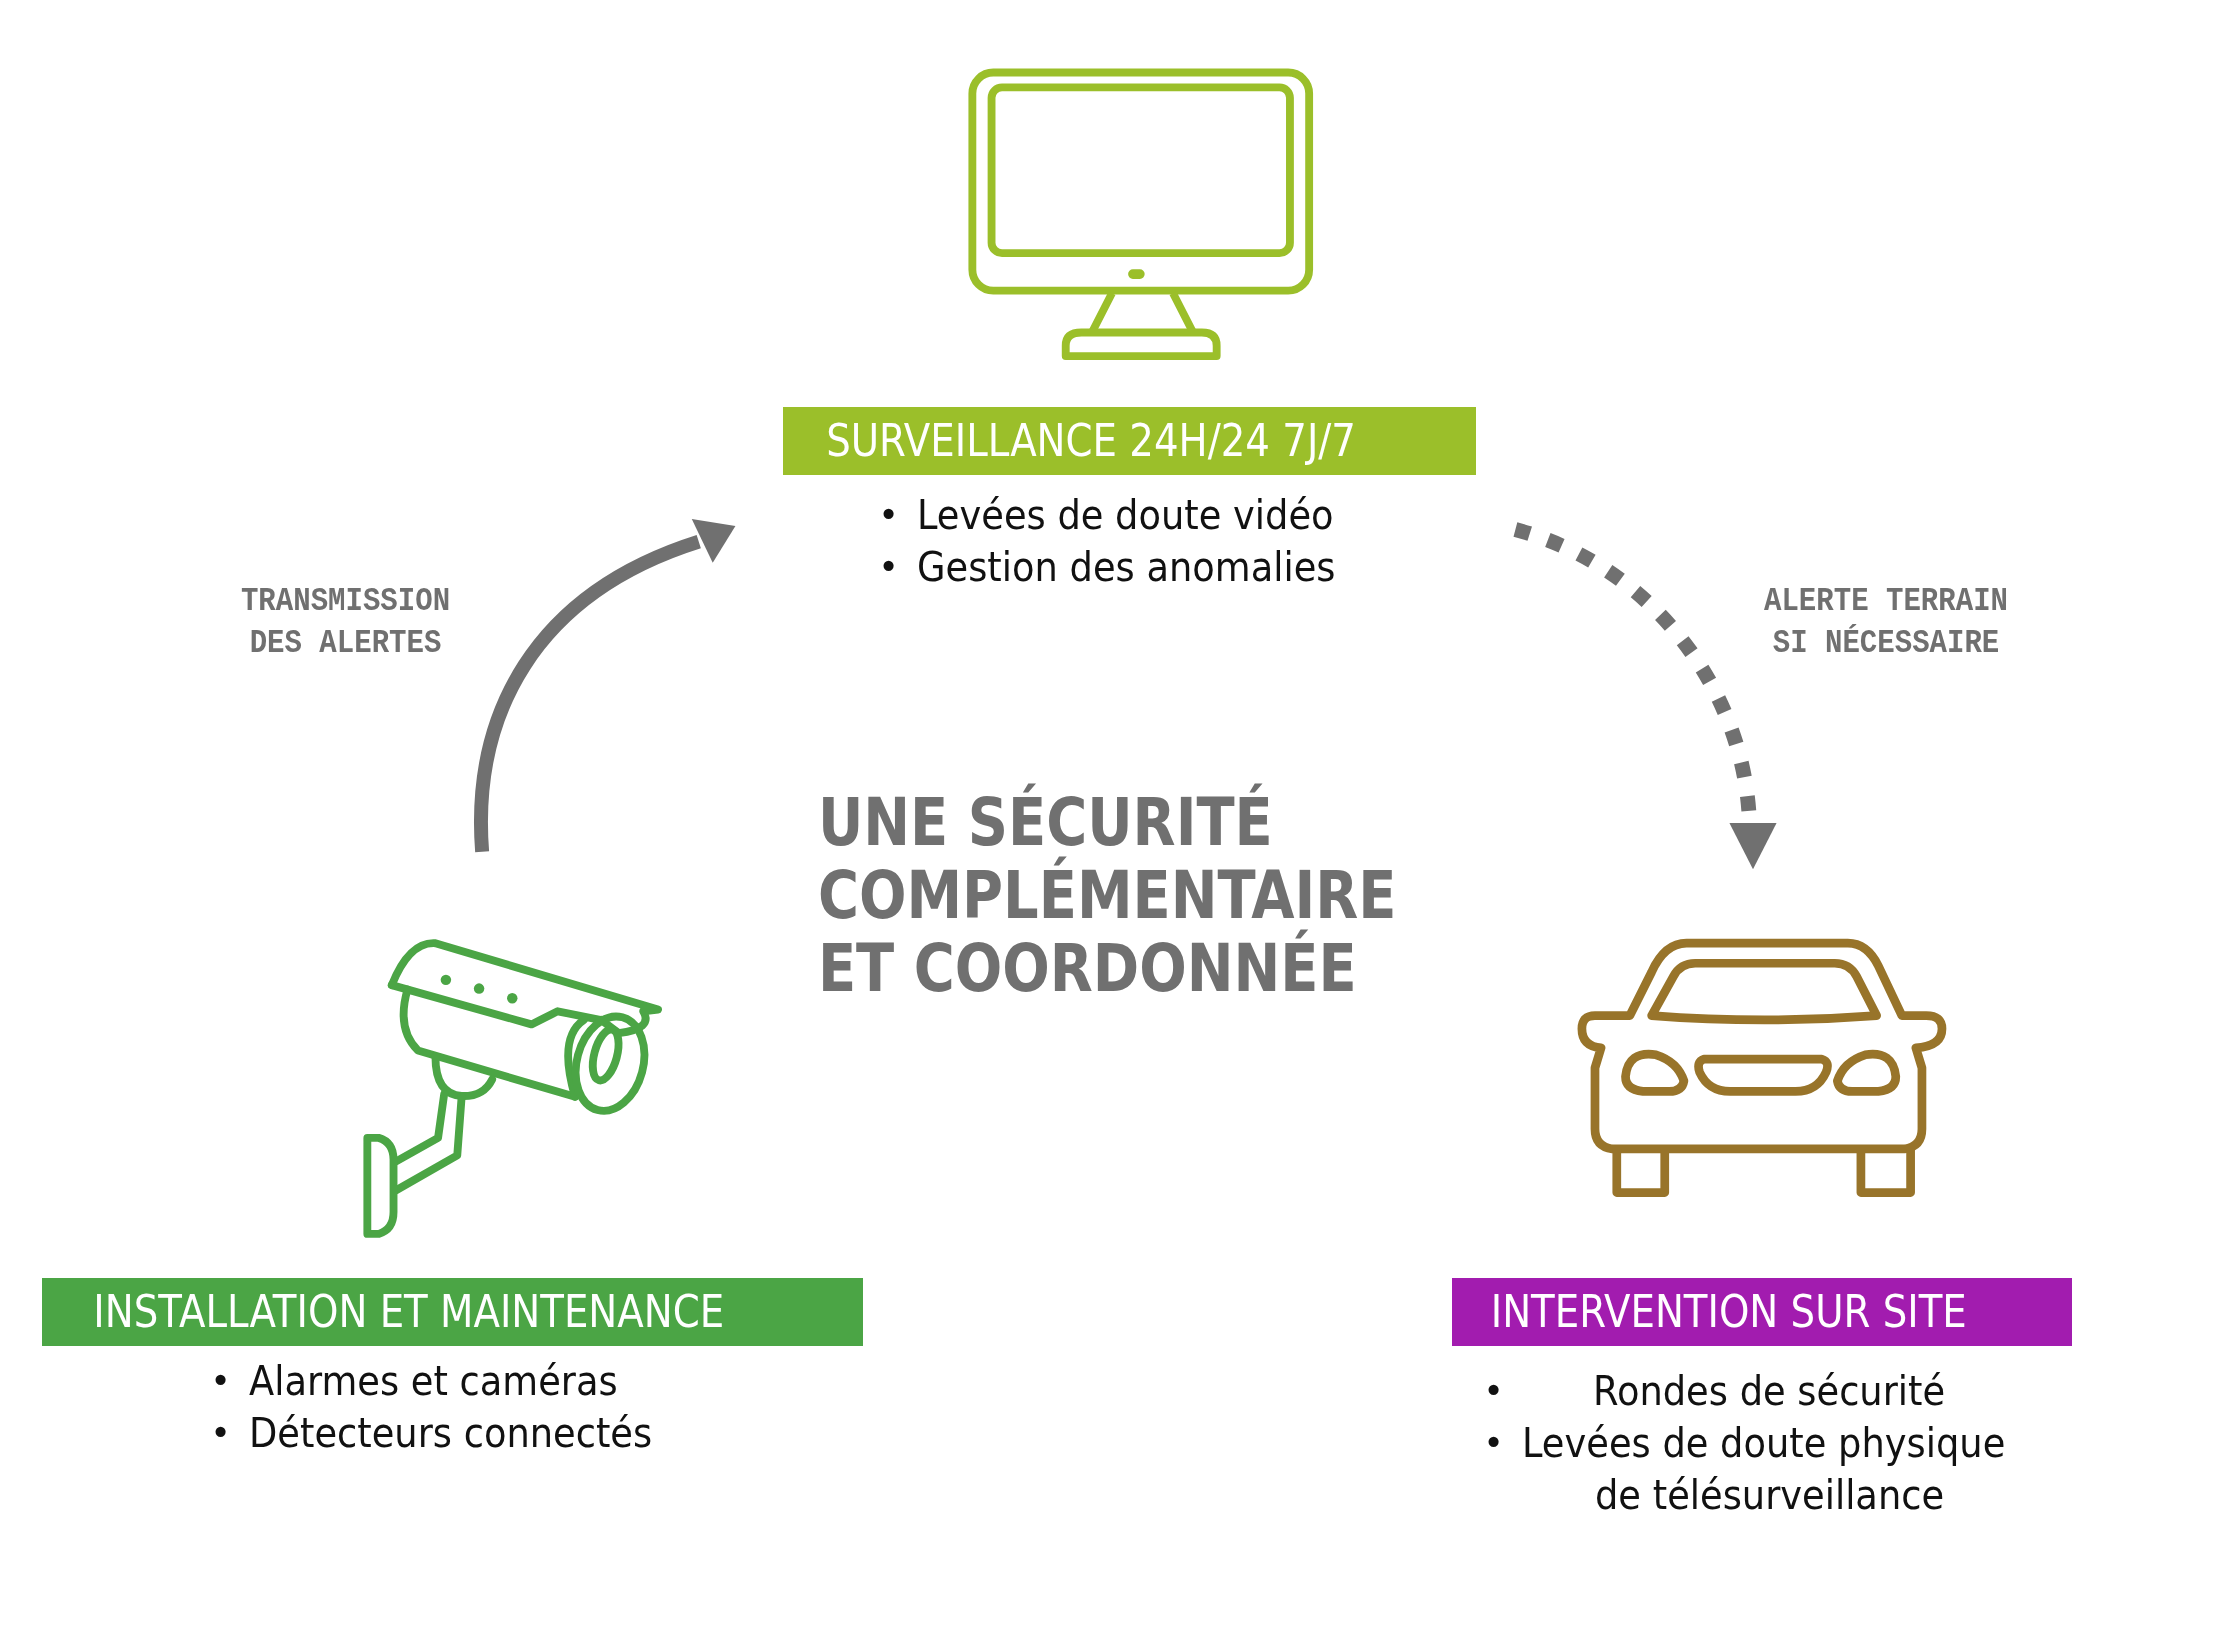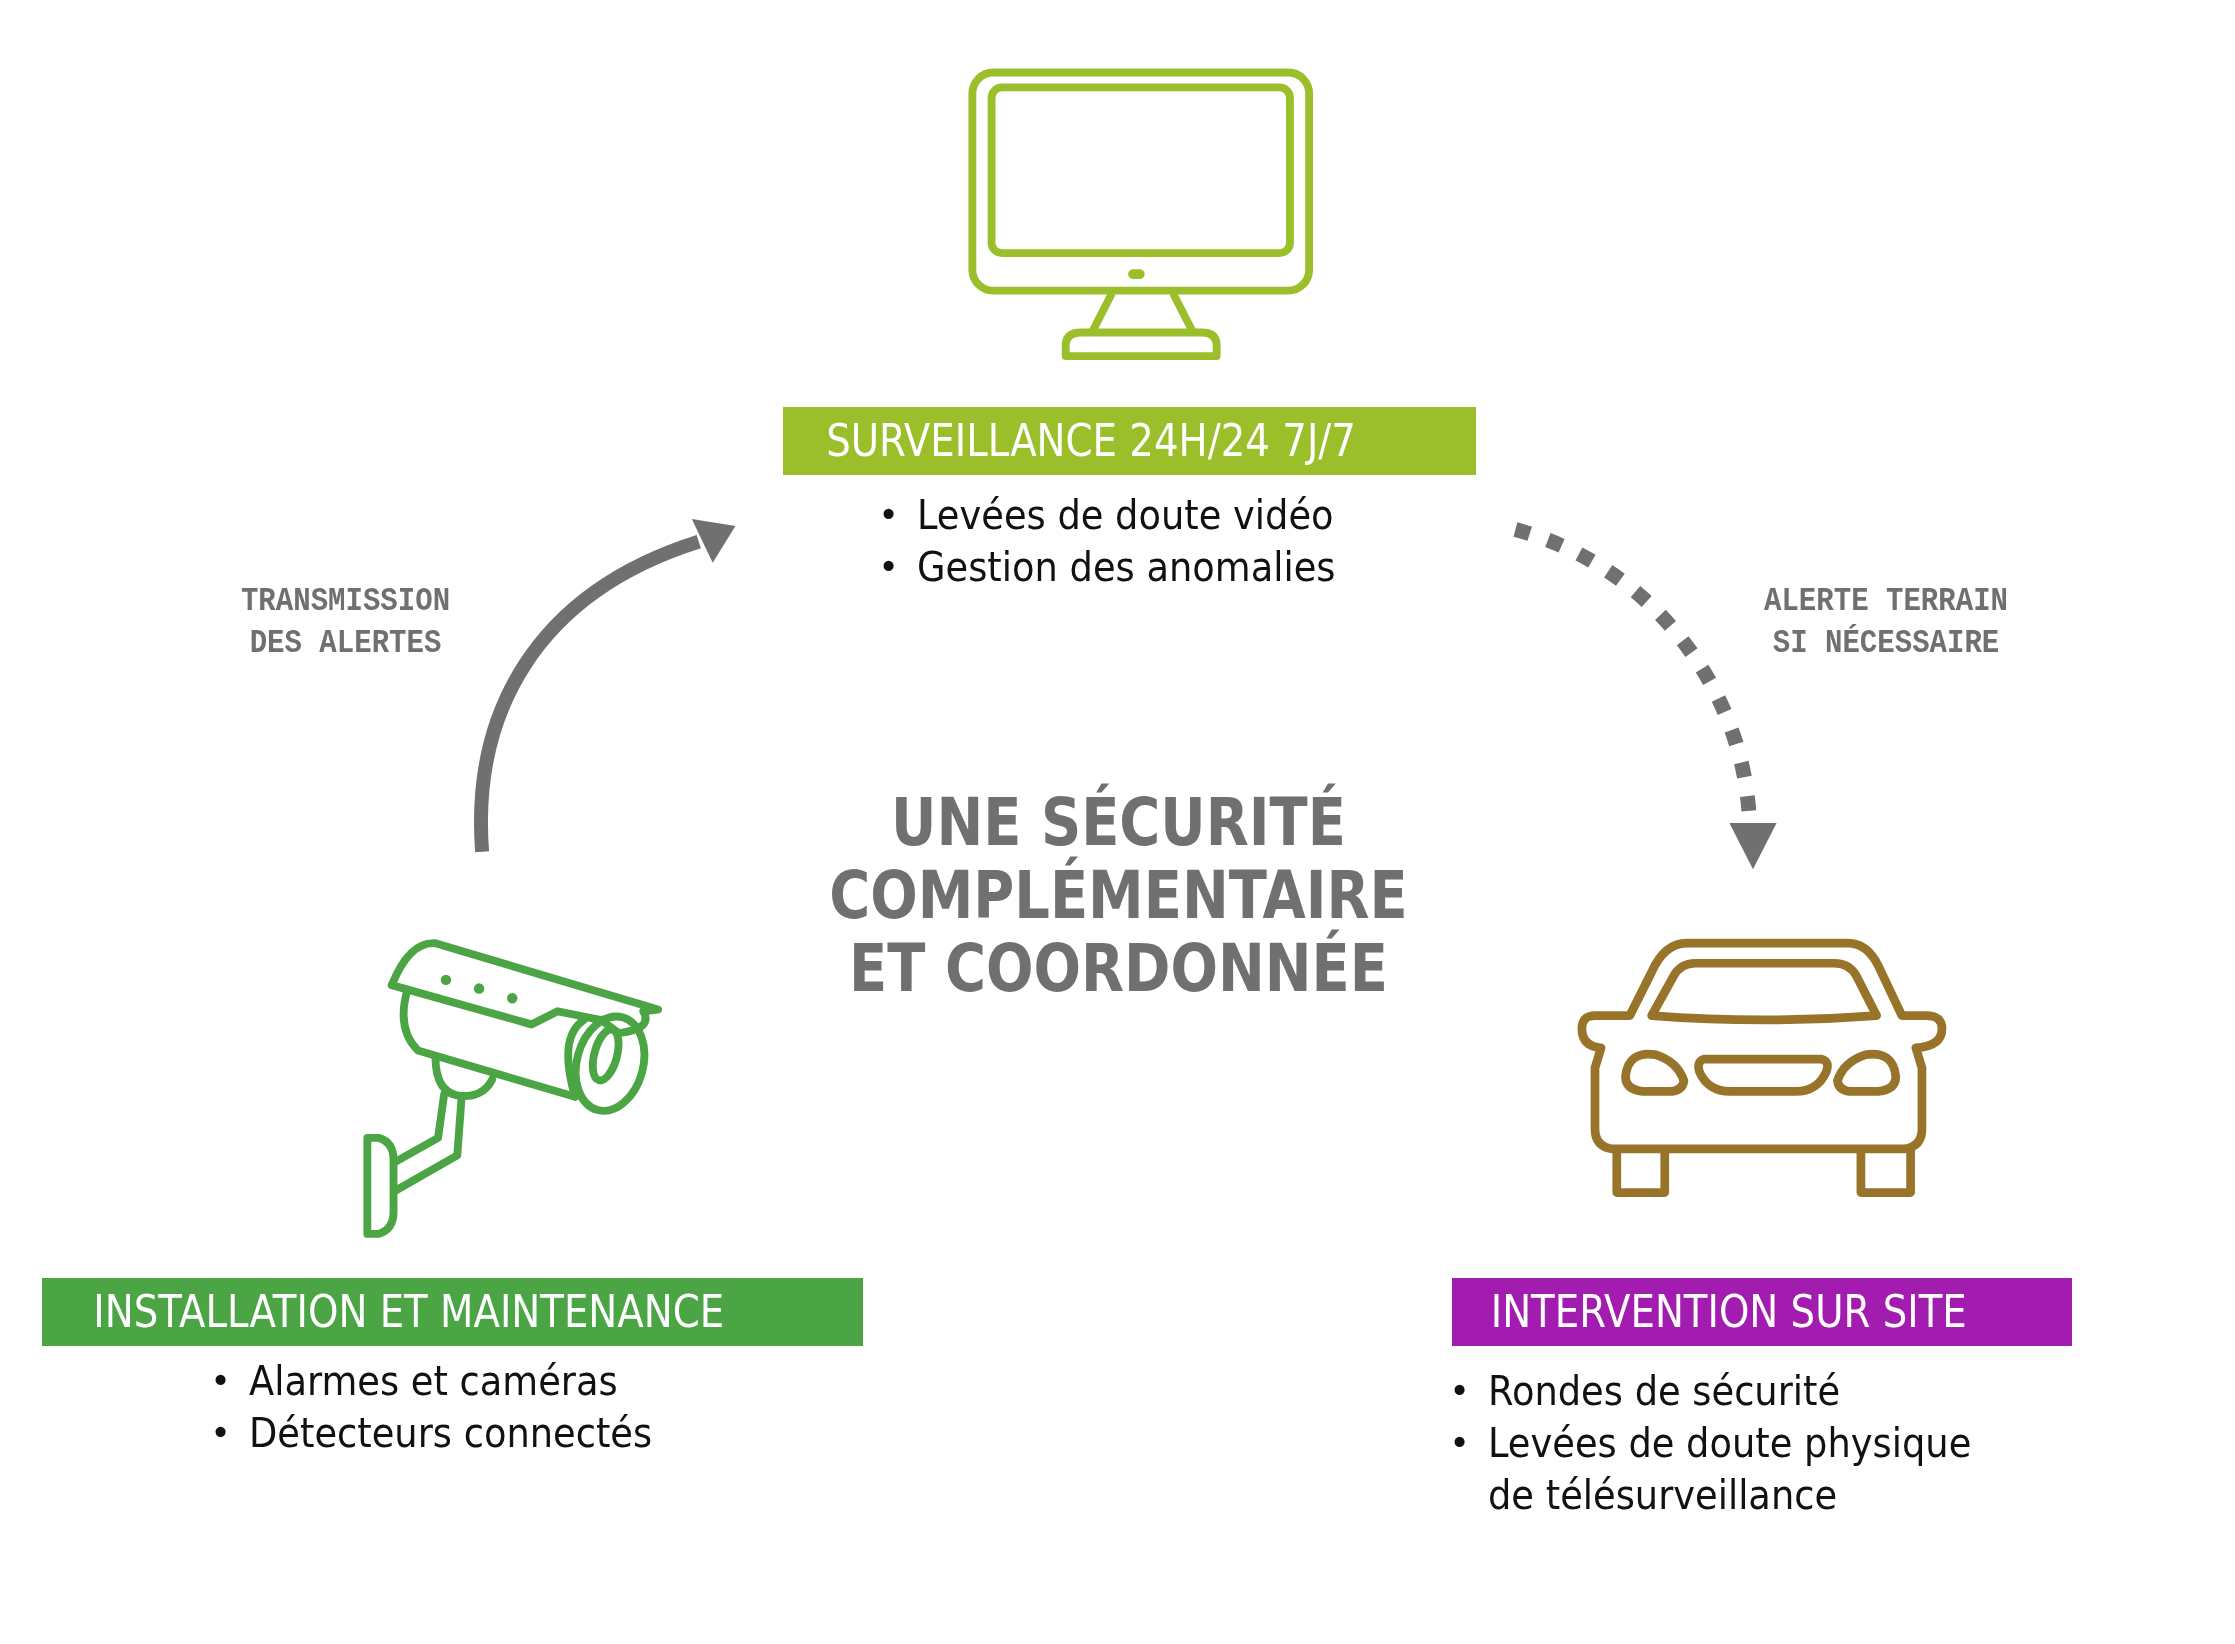--- a/index.html
+++ b/index.html
@@ -14,21 +14,21 @@
                font-family:"DejaVu Sans", sans-serif; font-size:40px; color:#111111;
                line-height:52px; }
   ul.bullets li { position:relative; padding-left:44px; white-space:nowrap; }
   ul.bullets li::before { content:"•"; position:absolute; left:5.2px; top:0; font-size:35px; }
   ul.bullets li span.t { display:inline-block; transform:scaleX(0.92); transform-origin:left center; }
   .glabel { position:absolute; color:#707070; font-family:Liberation Mono, monospace;
             font-weight:bold; font-size:33px; line-height:42px; text-align:center; white-space:nowrap; }
   .glabel div { transform:scaleX(0.88); transform-origin:center; }
   .center-title { position:absolute; left:769px; width:699px; top:786px; color:#707070;
                   font-family:"DejaVu Sans", sans-serif; font-weight:bold; font-size:65px;
-                  line-height:73px; text-align:center; }
+                  line-height:73px; }
   .center-title div { transform:scaleX(0.86); transform-origin:center; white-space:nowrap; }
   svg { position:absolute; overflow:visible; }
 </style>
 </head>
 <body>
 
 <svg style="left:968px;top:68px;" width="349" height="297" viewBox="0 0 400 340">
   <g fill="none" stroke="#9BBF2A" stroke-width="9" stroke-linejoin="round">
     <rect x="5" y="5" width="386" height="250" rx="24"></rect>
     <rect x="27" y="22" width="342" height="190" rx="12"></rect>
@@ -108,19 +108,19 @@
     <path d="M365 175 Q362 145 330 150 Q305 158 298 180 Q300 192 315 192 L345 192 Q365 190 365 175 Z"></path>
     <path d="M145 155 L280 155 Q290 158 285 170 Q275 192 250 192 L175 192 Q150 192 140 170 Q136 158 145 155 Z"></path>
     <path d="M45 258 L45 308 L100 308 L100 258"></path>
     <path d="M325 258 L325 308 L382 308 L382 258"></path>
   </g>
 </svg>
 
 <div class="banner" style="left:1452px;top:1278px;width:620px;background:#a21caf;">
   <span>INTERVENTION SUR SITE</span>
 </div>
-<ul class="bullets" style="left:1444px;top:1365px;">
+<ul class="bullets" style="left:1478px;top:1365px;text-align:center;">
   <li><span class="t">Rondes de sécurité</span></li>
   <li><span class="t">Levées de doute physique</span></li>
   <li class="cont" style="padding-left:44px;"><span class="t">de télésurveillance</span></li>
 </ul>
 <style>ul.bullets li.cont::before { content:""; }</style>
 
 
 </body></html>

